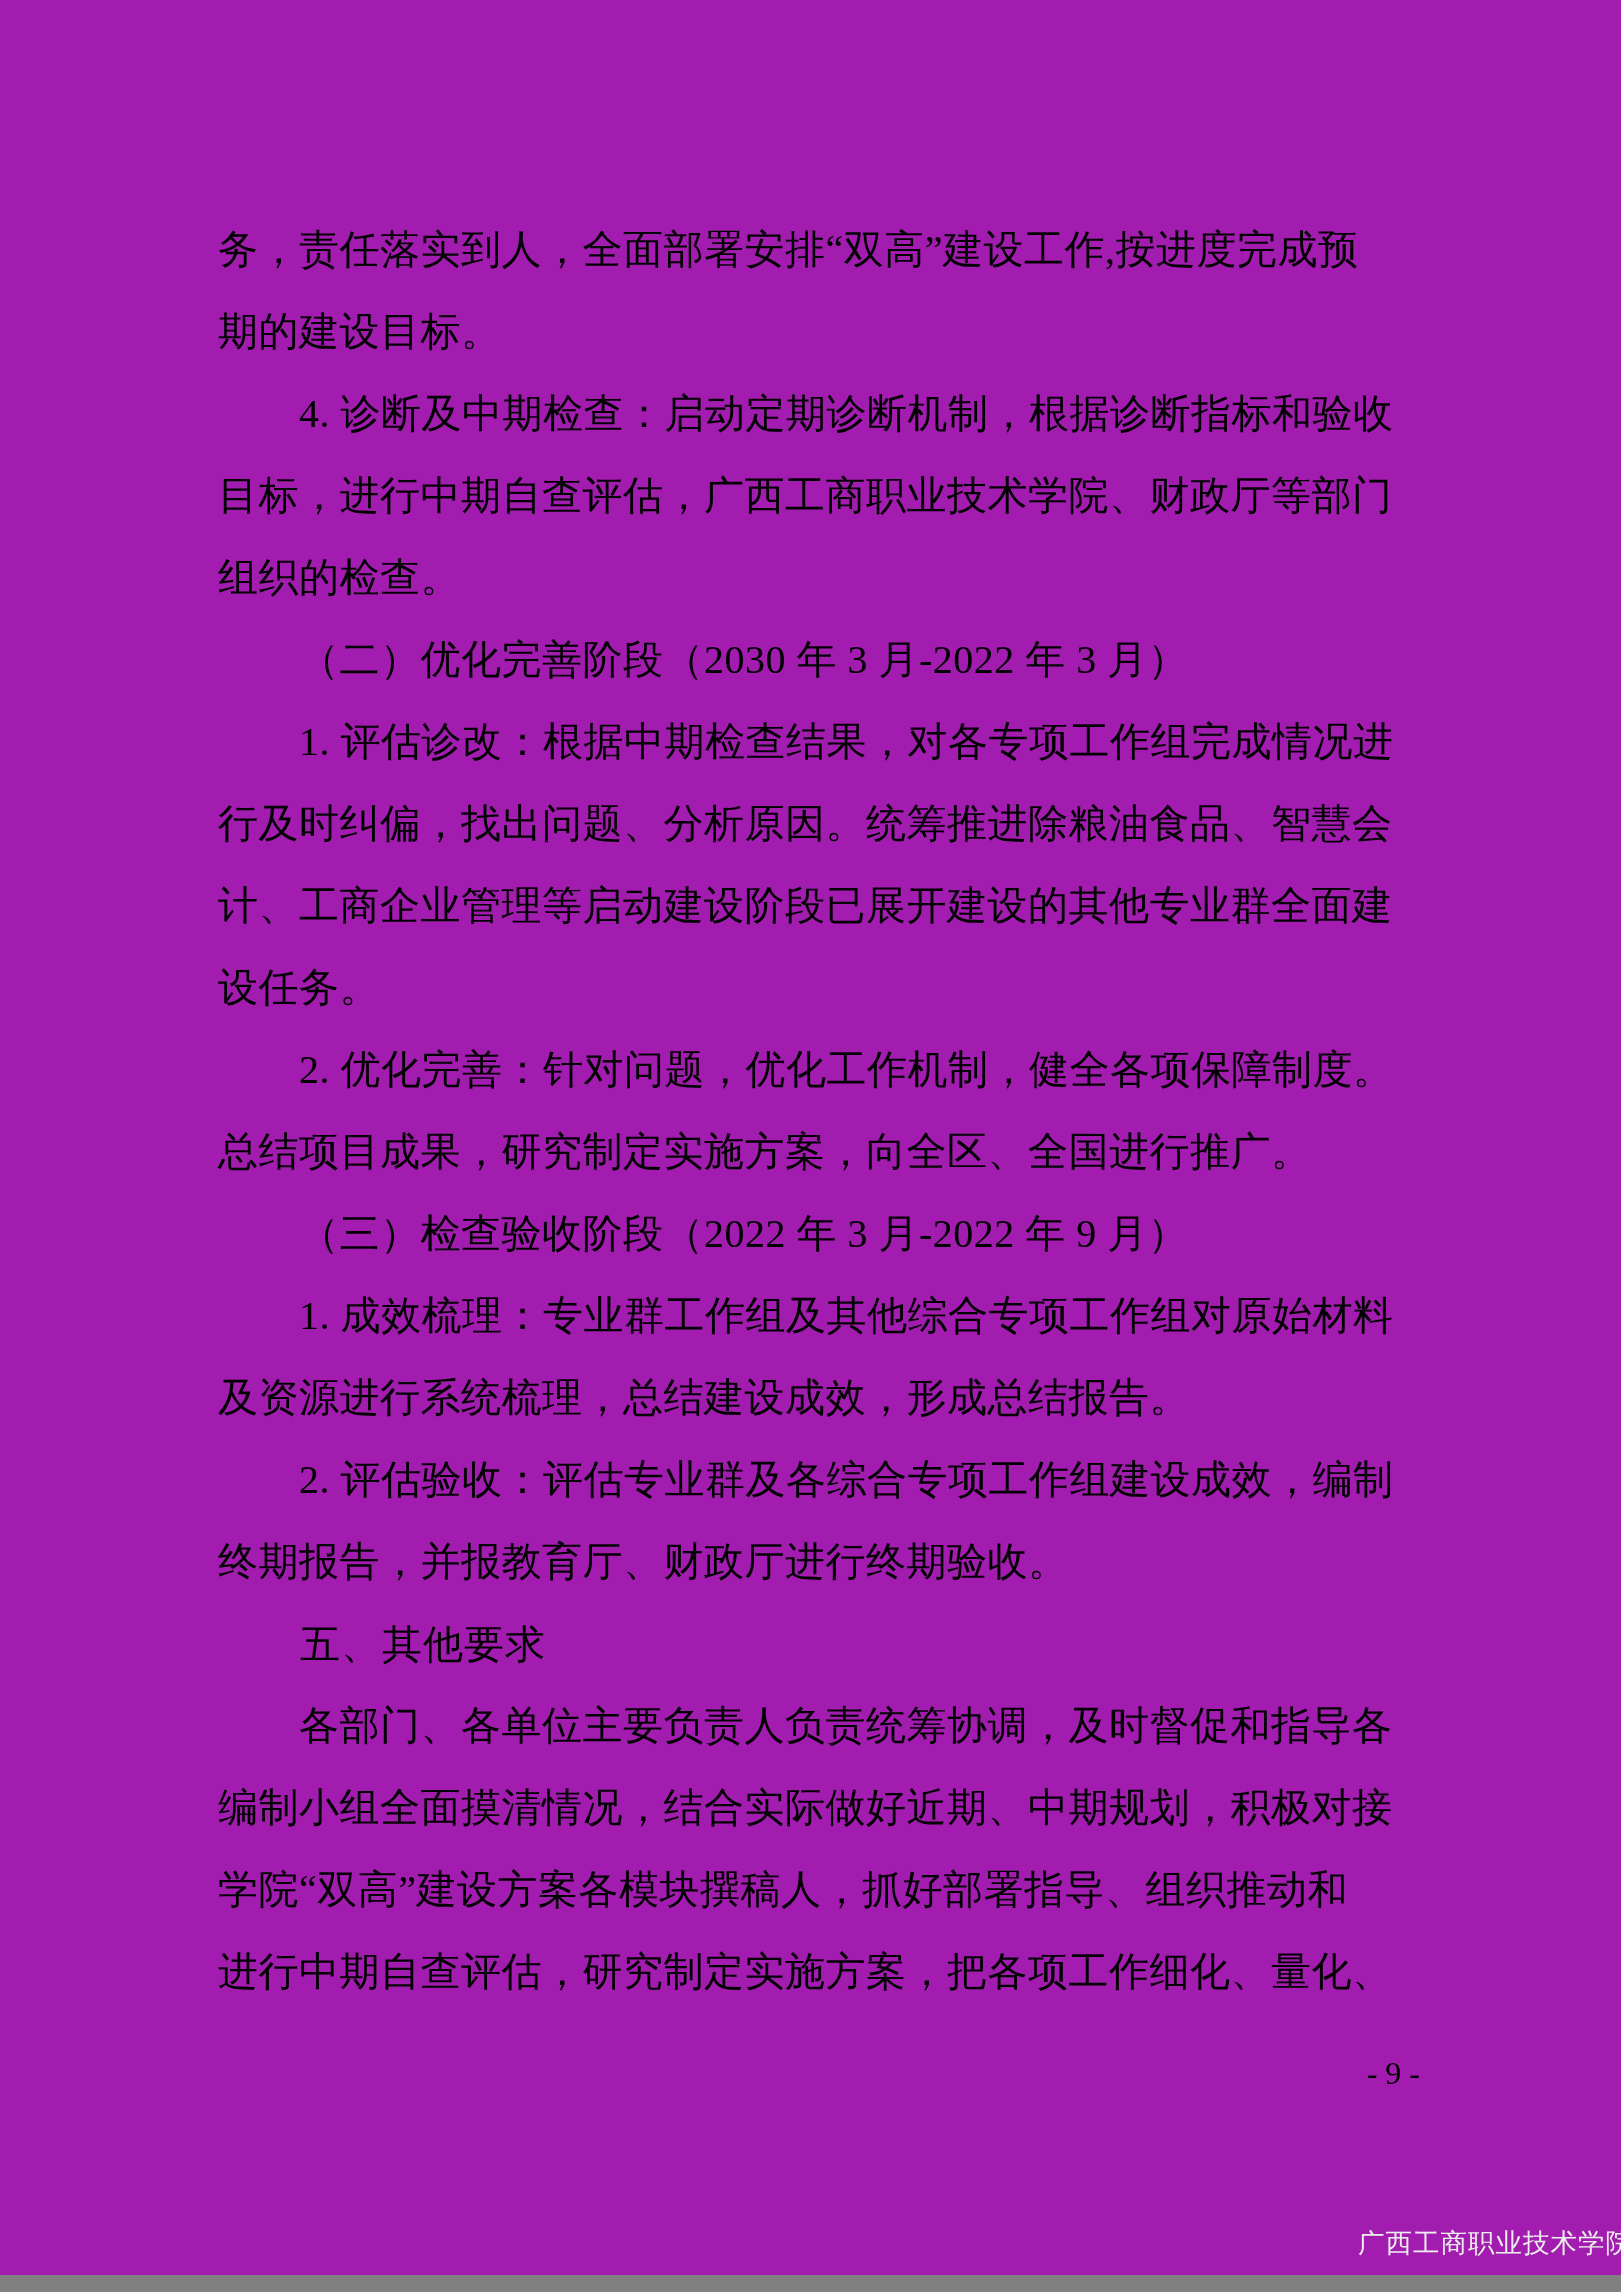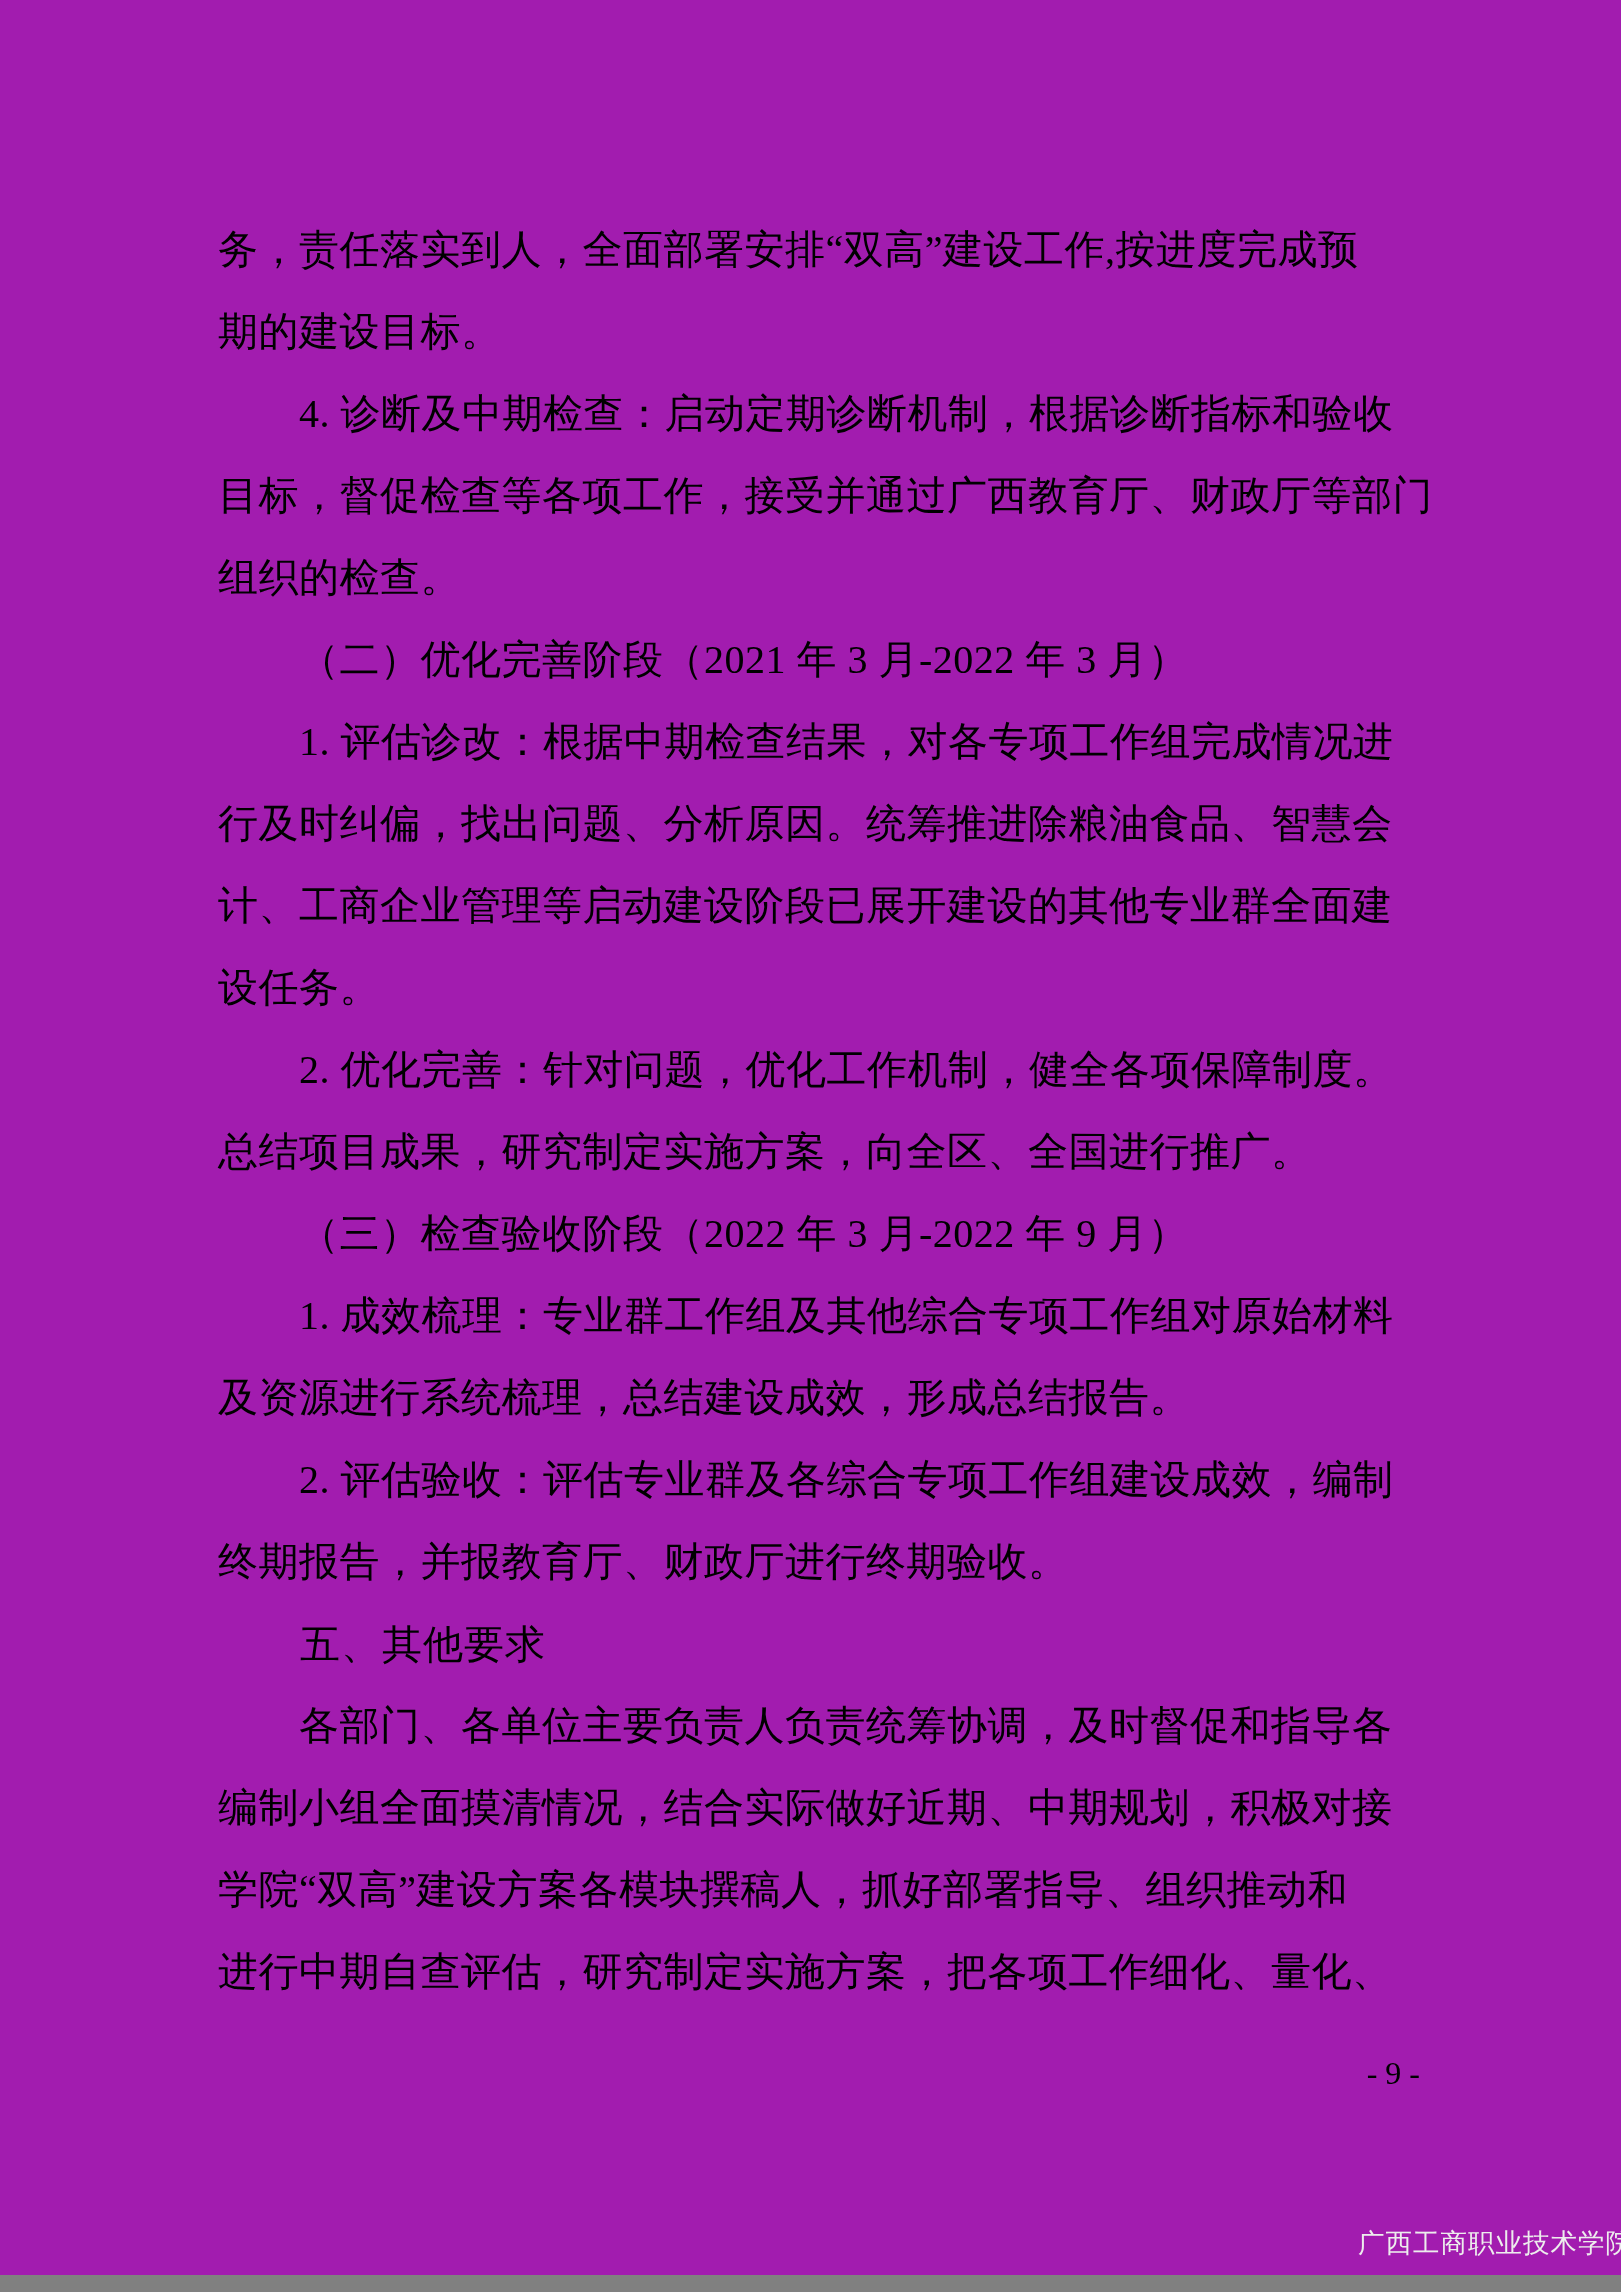--- a/index.html
+++ b/index.html
@@ -59,23 +59,23 @@
   }
 </style>
 </head>
 <body>
 
 <div class="page">
   <div class="text-block">
     <div class="line">务，责任落实到人，全面部署安排“双高”建设工作,按进度完成预</div>
     <div class="line">期的建设目标。</div>
     <div class="line">　　4. 诊断及中期检查：启动定期诊断机制，根据诊断指标和验收</div>
-    <div class="line">目标，督促检查等各项工作，接受并通过广西教育厅、财政厅等部门</div>
+    <div class="line">目标，进行中期自查评估，广西工商职业技术学院、财政厅等部门</div>
     <div class="line">组织的检查。</div>
-    <div class="line">　　（二）优化完善阶段（2021 年 3 月-2022 年 3 月）</div>
+    <div class="line">　　（二）优化完善阶段（2030 年 3 月-2022 年 3 月）</div>
     <div class="line">　　1. 评估诊改：根据中期检查结果，对各专项工作组完成情况进</div>
     <div class="line">行及时纠偏，找出问题、分析原因。统筹推进除粮油食品、智慧会</div>
     <div class="line">计、工商企业管理等启动建设阶段已展开建设的其他专业群全面建</div>
     <div class="line">设任务。</div>
     <div class="line">　　2. 优化完善：针对问题，优化工作机制，健全各项保障制度。</div>
     <div class="line">总结项目成果，研究制定实施方案，向全区、全国进行推广。</div>
     <div class="line">　　（三）检查验收阶段（2022 年 3 月-2022 年 9 月）</div>
     <div class="line">　　1. 成效梳理：专业群工作组及其他综合专项工作组对原始材料</div>
     <div class="line">及资源进行系统梳理，总结建设成效，形成总结报告。</div>
     <div class="line">　　2. 评估验收：评估专业群及各综合专项工作组建设成效，编制</div>

